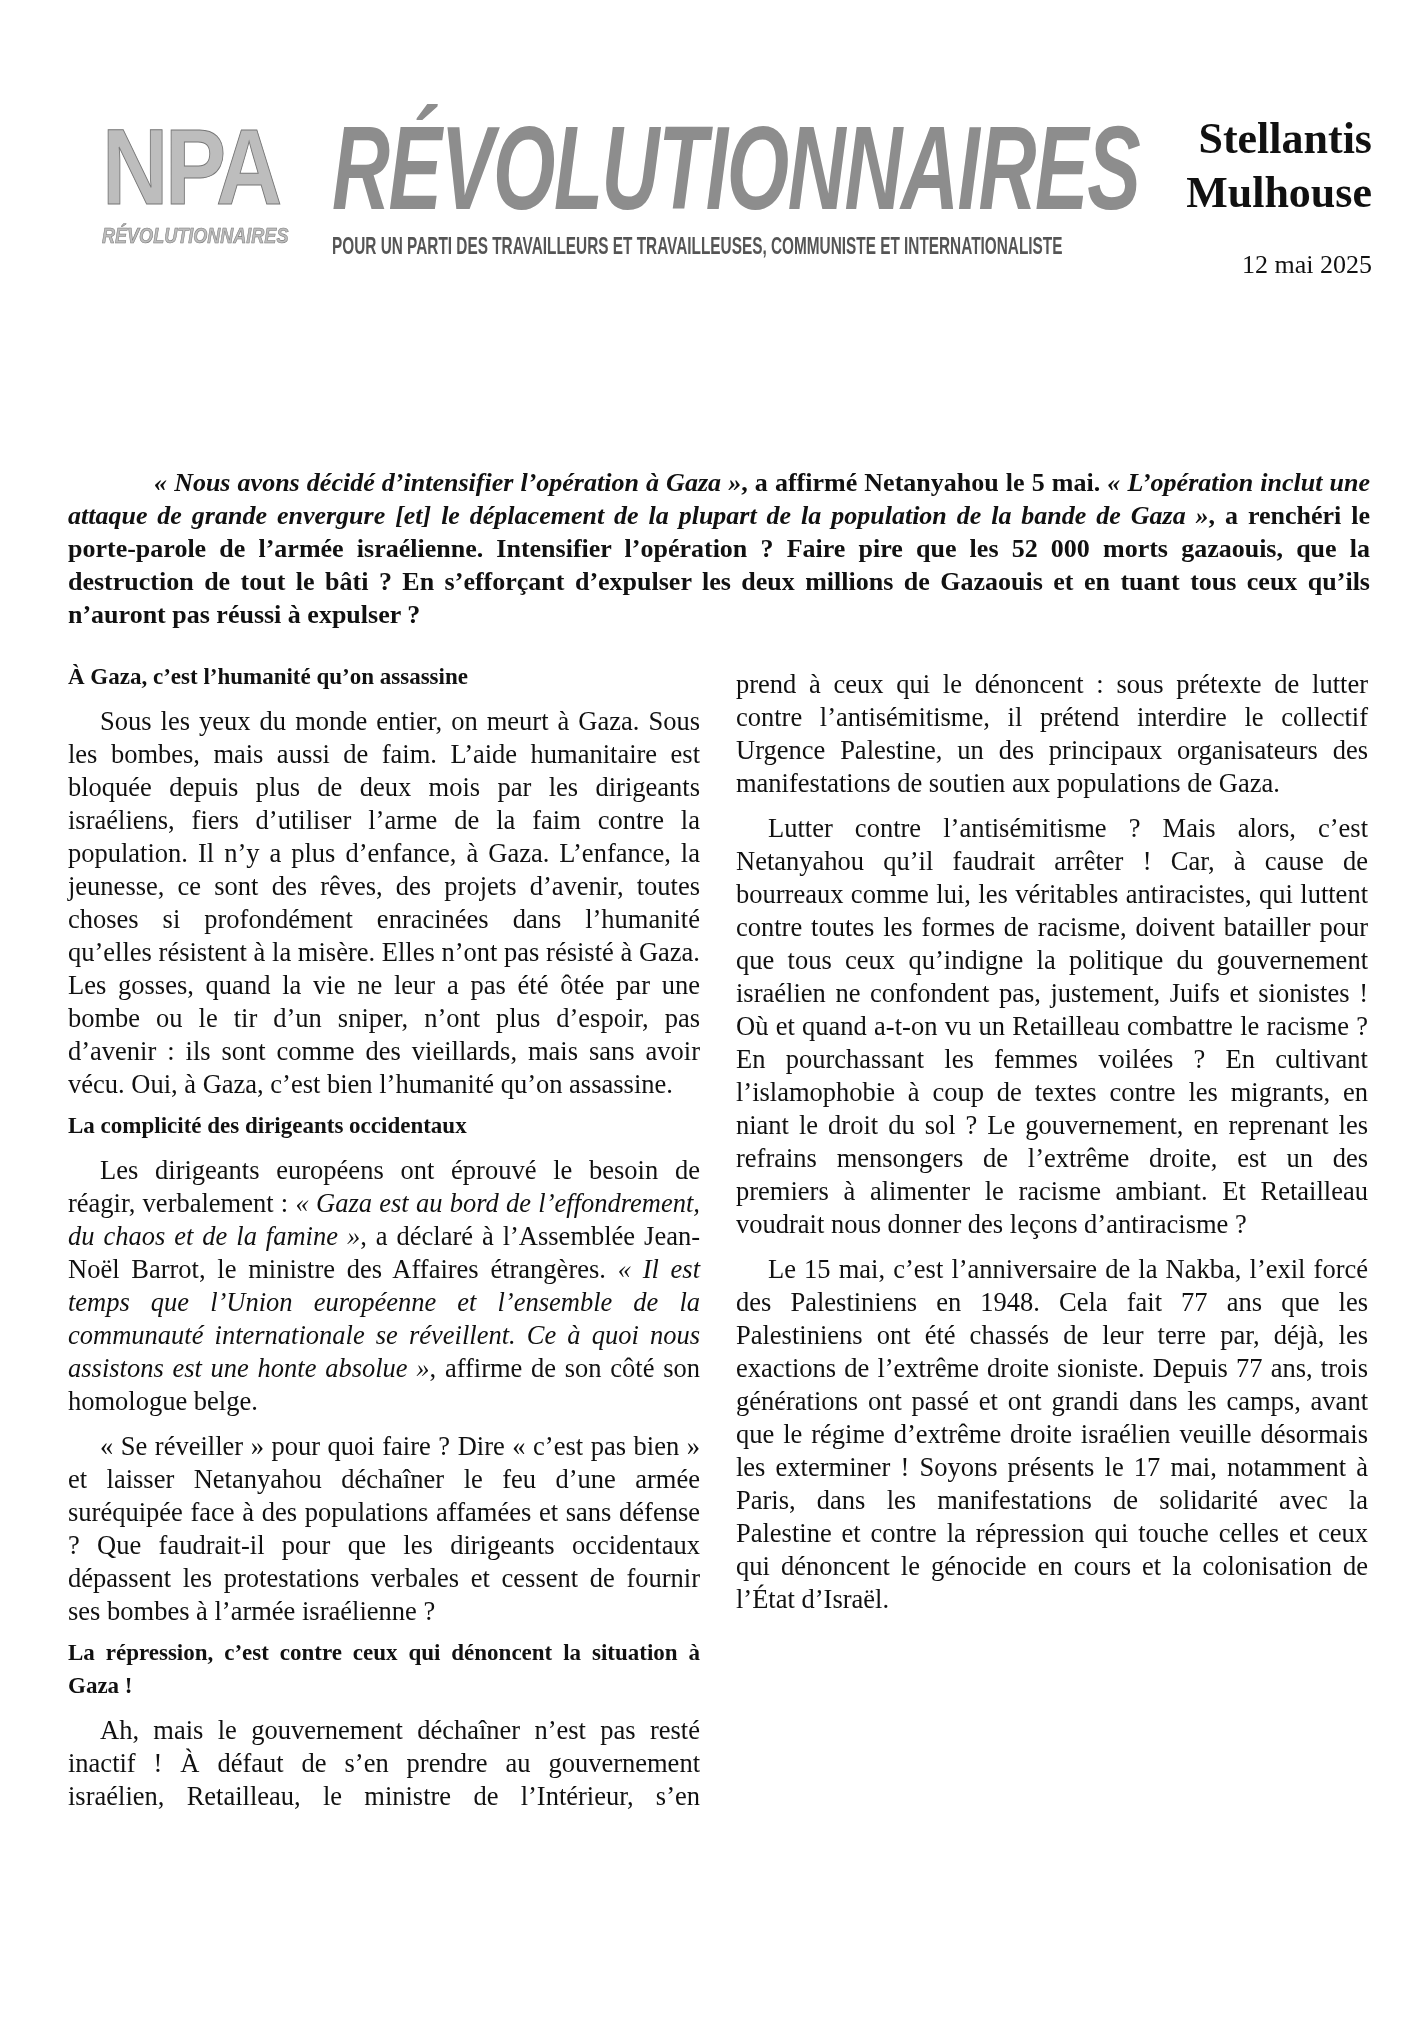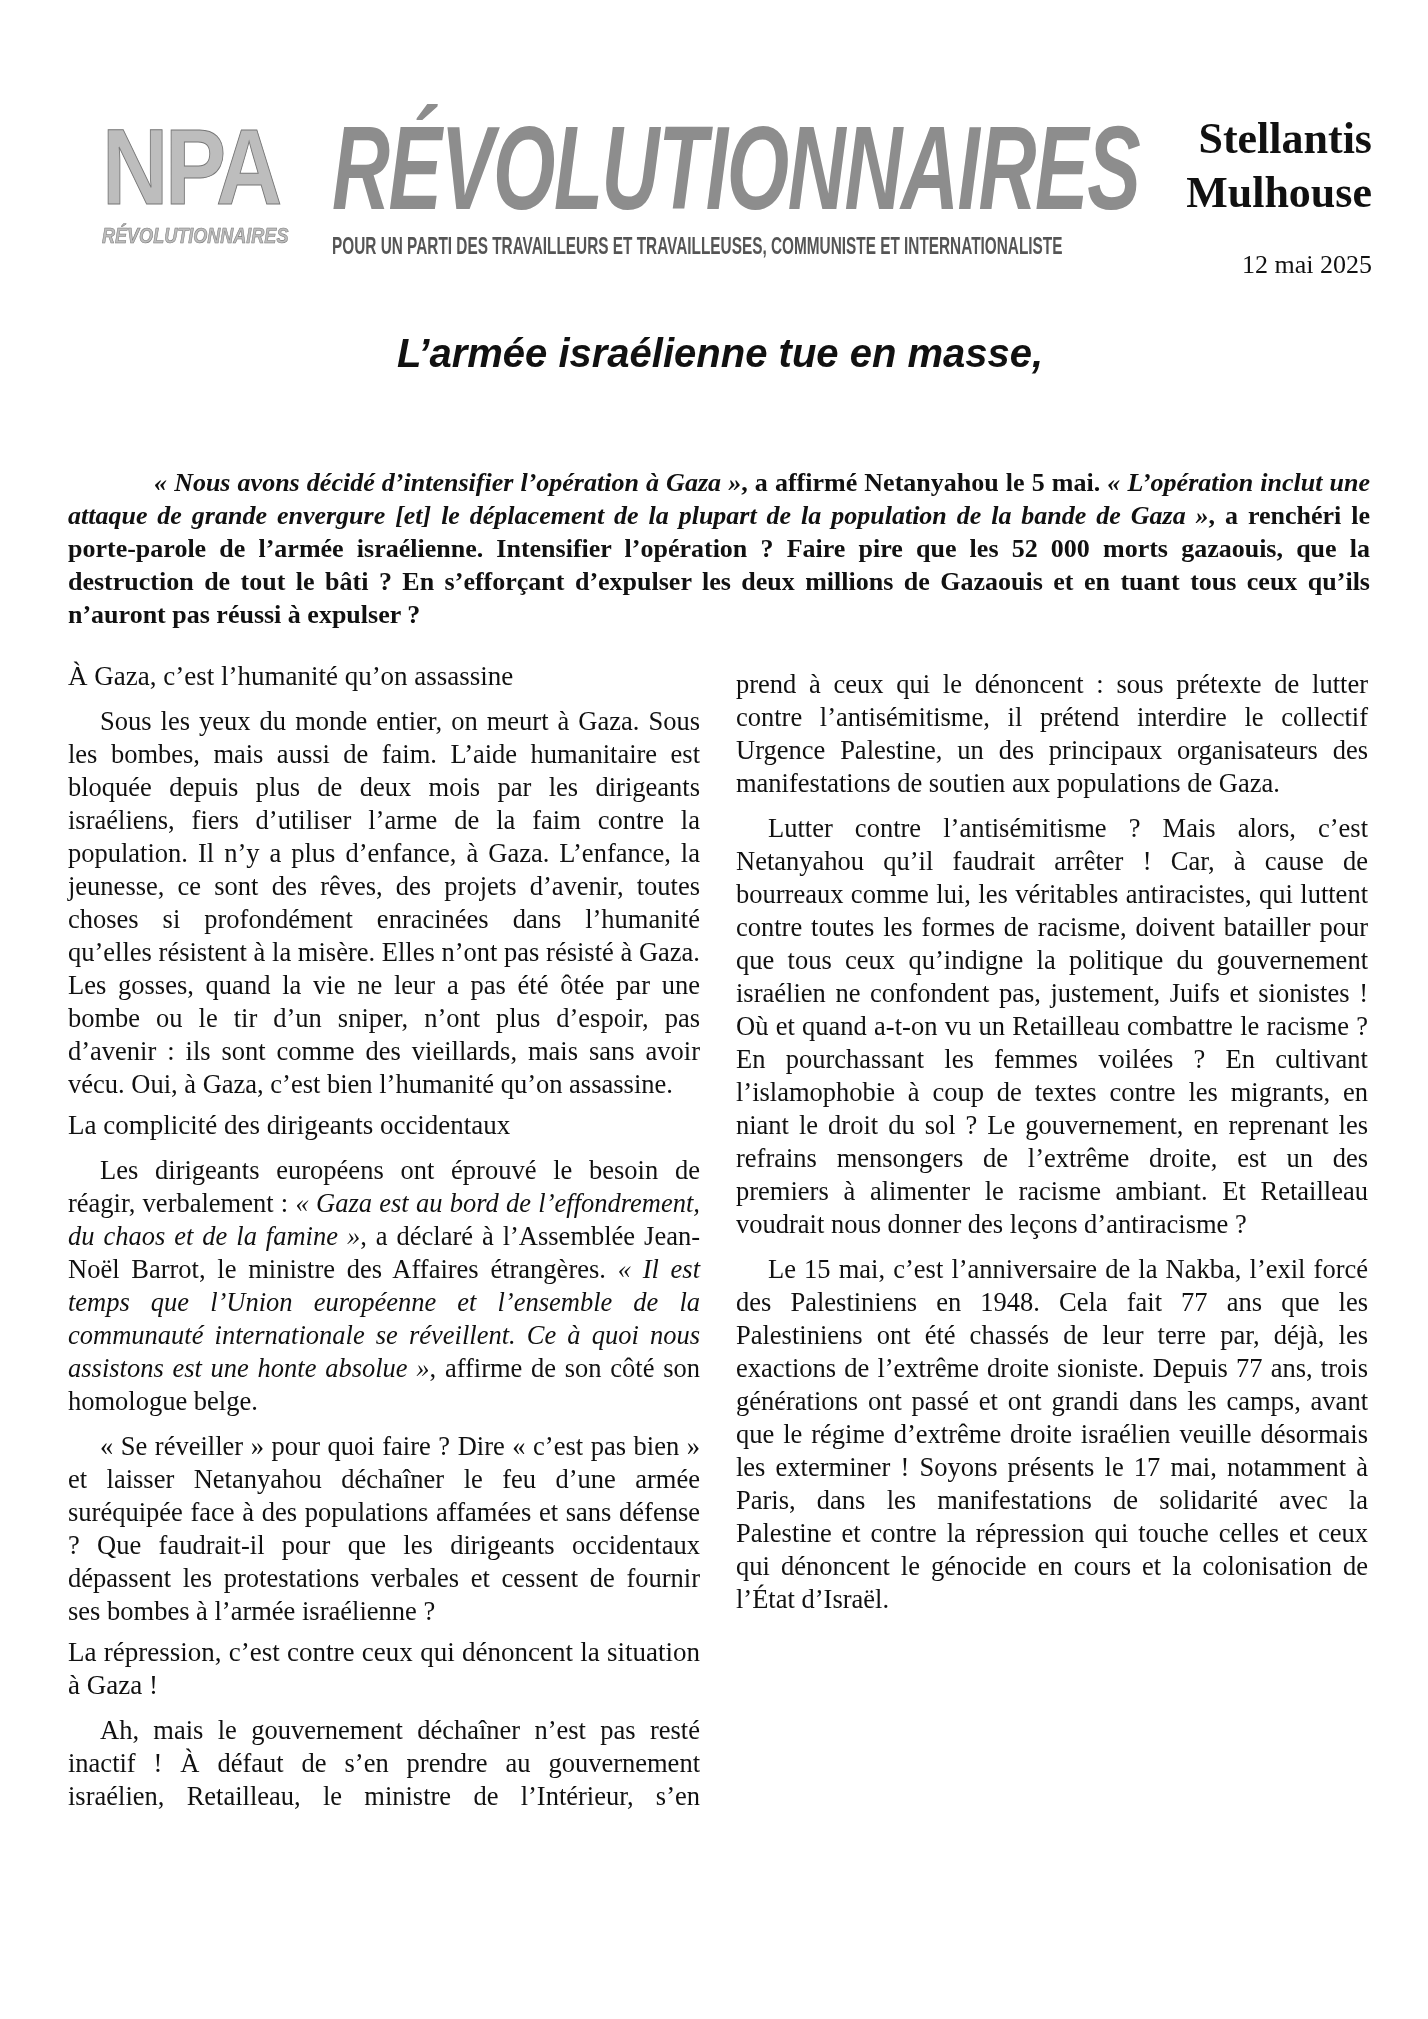--- a/index.html
+++ b/index.html
@@ -50,21 +50,21 @@
     position: absolute; left: 68px; width: 1302px; top: 466px;
     font-family: "Liberation Serif", serif; font-weight: bold; font-size: 26px; line-height: 33px;
     text-align: justify; text-indent: 86px;
   }
   .col {
     position: absolute; top: 660px; font-family: "Liberation Serif", serif; font-size: 26.5px; line-height: 33px;
     text-align: justify;
   }
   .col-left { left: 68px; width: 632px; }
   .col-right { left: 736px; width: 632px; top: 656px; }
-  .col h2 { font-size: 27px; font-weight: normal; margin: 0 0 4px 0; line-height: 33px; }
+  .col h2 { font-size: 23px; font-weight: bold; margin: 0 0 4px 0; line-height: 33px; }
   .col p { margin: 12px 0 8px 0; text-indent: 32px; }
   .col p.noindent { text-indent: 0; }
   em { font-style: italic; }
 </style>
 </head>
 <body>
 
 <div class="logo-npa">
   <span class="big">NPA</span>
   <span class="small">RÉVOLUTIONNAIRES</span>
@@ -75,21 +75,20 @@
   <span class="tagline">POUR UN PARTI DES TRAVAILLEURS ET TRAVAILLEUSES, COMMUNISTE ET INTERNATIONALISTE</span>
 </div>
 
 <div class="location">
   <div>Stellantis</div>
   <div>Mulhouse</div>
 </div>
 <div class="date">12 mai 2025</div>
 
 <div class="headline">
-  <div>L’armée israélienne tue en masse,</div>
 </div>
 
 <div class="lead"><em>« Nous avons décidé d’intensifier l’opération à Gaza »</em><span>, a affirmé Netanyahou le 5 mai. </span><em>« L’opération inclut une attaque de grande envergure [et] le déplacement de la plupart de la population de la bande de Gaza »</em><span>, a renchéri le porte-parole de l’armée israélienne. Intensifier l’opération ? Faire pire que les 52 000 morts gazaouis, que la destruction de tout le bâti ? En s’efforçant d’expulser les deux millions de Gazaouis et en tuant tous ceux qu’ils n’auront pas réussi à expulser ?</span></div>
 
 <div class="col col-left">
   <h2>À Gaza, c’est l’humanité qu’on assassine</h2>
   <p>Sous les yeux du monde entier, on meurt à Gaza. Sous les bombes, mais aussi de faim. L’aide humanitaire est bloquée depuis plus de deux mois par les dirigeants israéliens, fiers d’utiliser l’arme de la faim contre la population. Il n’y a plus d’enfance, à Gaza. L’enfance, la jeunesse, ce sont des rêves, des projets d’avenir, toutes choses si profondément enracinées dans l’humanité qu’elles résistent à la misère. Elles n’ont pas résisté à Gaza. Les gosses, quand la vie ne leur a pas été ôtée par une bombe ou le tir d’un sniper, n’ont plus d’espoir, pas d’avenir : ils sont comme des vieillards, mais sans avoir vécu. Oui, à Gaza, c’est bien l’humanité qu’on assassine.</p>
   <h2>La complicité des dirigeants occidentaux</h2>
   <p><span>Les dirigeants européens ont éprouvé le besoin de réagir, verbalement : </span><em>« Gaza est au bord de l’effondrement, du chaos et de la famine »</em><span>, a déclaré à l’Assemblée Jean-Noël Barrot, le ministre des Affaires étrangères. </span><em>« Il est temps que l’Union européenne et l’ensemble de la communauté internationale se réveillent. Ce à quoi nous assistons est une honte absolue »</em><span>, affirme de son côté son homologue belge.</span></p>
   <p>« Se réveiller » pour quoi faire ? Dire « c’est pas bien » et laisser Netanyahou déchaîner le feu d’une armée suréquipée face à des populations affamées et sans défense ? Que faudrait-il pour que les dirigeants occidentaux dépassent les protestations verbales et cessent de fournir ses bombes à l’armée israélienne ?</p>

